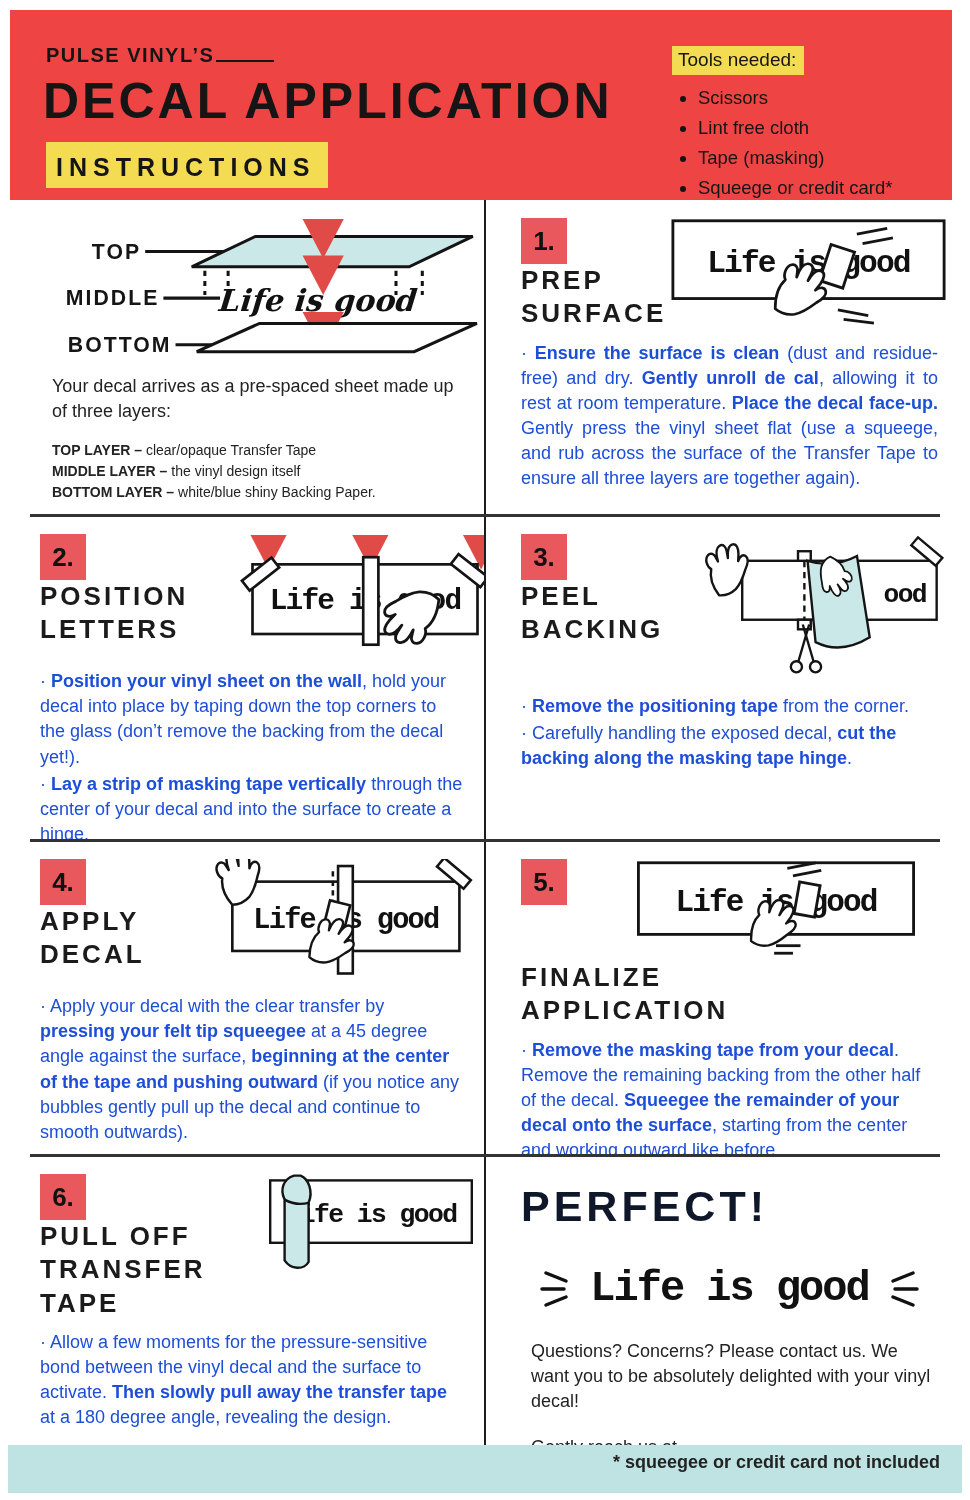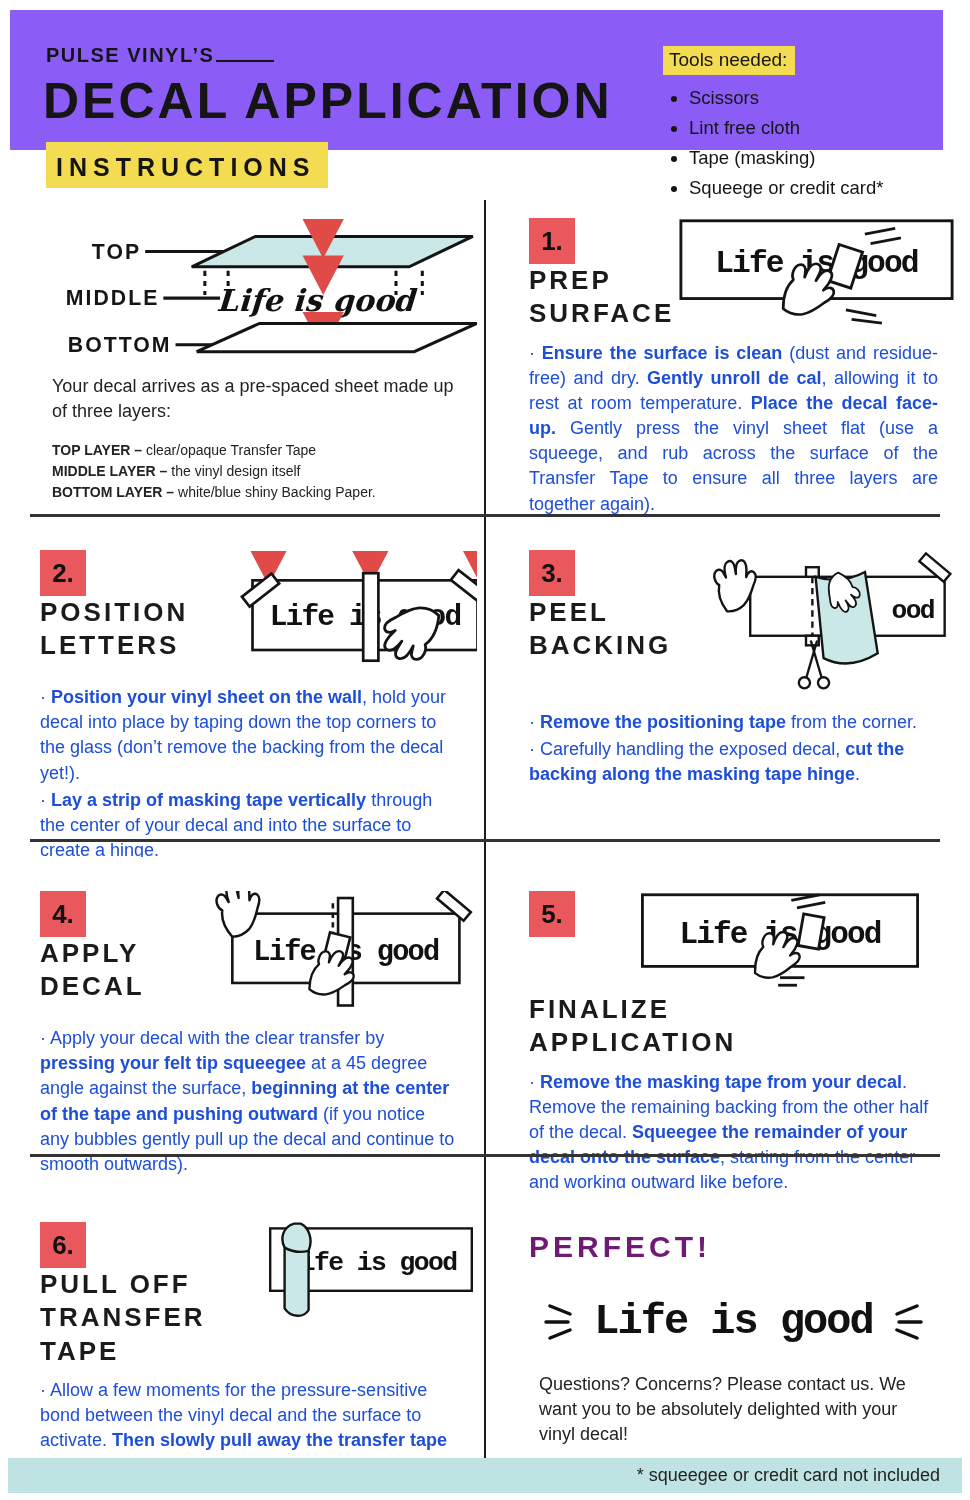--- a/index.html
+++ b/index.html
@@ -1,31 +1,31 @@
 <!DOCTYPE html>
 <html><head>
 <meta charset="utf-8">
 <style>
   html,body{margin:0;padding:0;background:#ffffff;}
   body{width:970px;height:1500px;font-family:"Liberation Sans",sans-serif;color:#232323;position:relative;}
   .page{position:absolute;inset:0;background:#fff;}
 
   
-  .header{position:absolute;left:10px;right:27px;top:10px;height:140px;background:#8b5cf6;}
+  .header{position:absolute;left:10px;right:18px;top:10px;height:190px;background:#ef4444;}
   .brand-row{position:absolute;left:36px;top:34px;font-size:20px;font-weight:700;letter-spacing:1.5px;color:#151515;}
   .brand-line{display:inline-block;width:58px;border-bottom:2px solid #151515;vertical-align:baseline;margin-left:2px;}
   .main-title{position:absolute;left:33px;top:62px;font-size:50px;font-weight:700;letter-spacing:3px;color:#151515;}
   .subtitle{position:absolute;left:36px;top:132px;background:#f3dc51;color:#151515;font-size:25px;font-weight:700;letter-spacing:6px;padding:11px 12px 6px 10px;}
   .tools{position:absolute;right:32px;top:36px;width:248px;}
   .tools-label{display:inline-block;background:#f3dc51;font-size:19px;font-weight:400;padding:3px 8px 4px 6px;color:#151515;}
   .tools ul{margin:10px 0 0 22px;padding:0;font-size:18.5px;line-height:1.4;color:#151515;}
   .tools li{margin:4px;}
 
   
-  .content{position:absolute;left:10px;right:10px;top:200px;bottom:42px;display:grid;grid-template-columns:1fr 1fr;grid-template-rows:316px 325px 315px 1fr;gap:16px;}
+  .content{position:absolute;left:10px;right:10px;top:200px;bottom:42px;display:grid;grid-template-columns:1fr 1fr;grid-template-rows:316px 325px 315px 1fr;}
   .vline{position:absolute;left:calc(50% - 1px);top:0;bottom:0;width:2px;background:#1c1c1c;}
   .hline{position:absolute;left:20px;right:20px;height:3px;background:#333;}
   .hl1{top:314px}.hl2{top:639px}.hl3{top:954px}
 
   .panel{padding:18px 22px 0 30px;overflow:hidden;}
   .panel.right{padding-left:36px;}
 
   .head{display:flex;align-items:flex-start;}
   .head-left{flex:0 0 auto;display:flex;flex-direction:column;}
   .badge{width:46px;height:46px;background:#e8585c;color:#111;font-size:26px;font-weight:700;display:flex;align-items:center;justify-content:center;}
@@ -35,28 +35,28 @@
   .body{margin-top:10px;font-size:18px;line-height:1.4;color:#1d4ed8;}
   .body p{margin:0 0 2px 0;}
   .rich b{font-weight:700;}
   .just{text-align:justify;}
 
   
   .intro-lead{margin-top:14px;font-size:18px;line-height:1.4;padding-left:12px;}
   .layer-lines{margin-top:16px;font-size:14px;line-height:1.5;padding-left:12px;}
 
   
-  .perfect-title{font-size:30px;font-weight:700;letter-spacing:4px;color:#701a75;margin-top:8px;}
+  .perfect-title{font-size:43px;font-weight:700;letter-spacing:4px;color:#0f172a;margin-top:8px;}
   .perfect-decal{display:flex;align-items:center;justify-content:center;gap:16px;margin:34px 0 26px 0;}
   .perfect-text{font-family:"Liberation Mono",monospace;font-weight:700;font-size:42px;letter-spacing:-2px;color:#111;}
   .perfect-body{font-size:18px;line-height:1.4;}
   .perfect-body p{margin:0 0 20px 0;}
 
   
-  .footer{position:absolute;left:8px;right:8px;bottom:7px;height:35px;background:#bfe3e2;}
+  .footer{position:absolute;left:8px;right:8px;bottom:7px;height:48px;background:#bfe3e2;font-weight:bold;}
   .footer-note{position:absolute;right:22px;top:0;line-height:35px;font-size:18px;color:#232323;}
 
   svg .ln{stroke:#141414;stroke-width:3;fill:none;}
   svg .fillw{fill:#fff;stroke:#141414;stroke-width:3;}
   svg .teal{fill:#c9e8e7;stroke:#141414;stroke-width:3;}
   svg .decaltxt{font-family:"Liberation Mono",monospace;font-weight:700;fill:#111;letter-spacing:-2px;}
   svg .lbl{font-family:"Liberation Sans",sans-serif;font-weight:700;letter-spacing:2px;fill:#151515;}
   svg .script{font-family:"DejaVu Serif",serif;font-style:italic;font-weight:700;fill:#111;}
   svg .red{stroke:#e04b47;stroke-width:6;fill:none;}
   svg .redhead{fill:#e04b47;}

